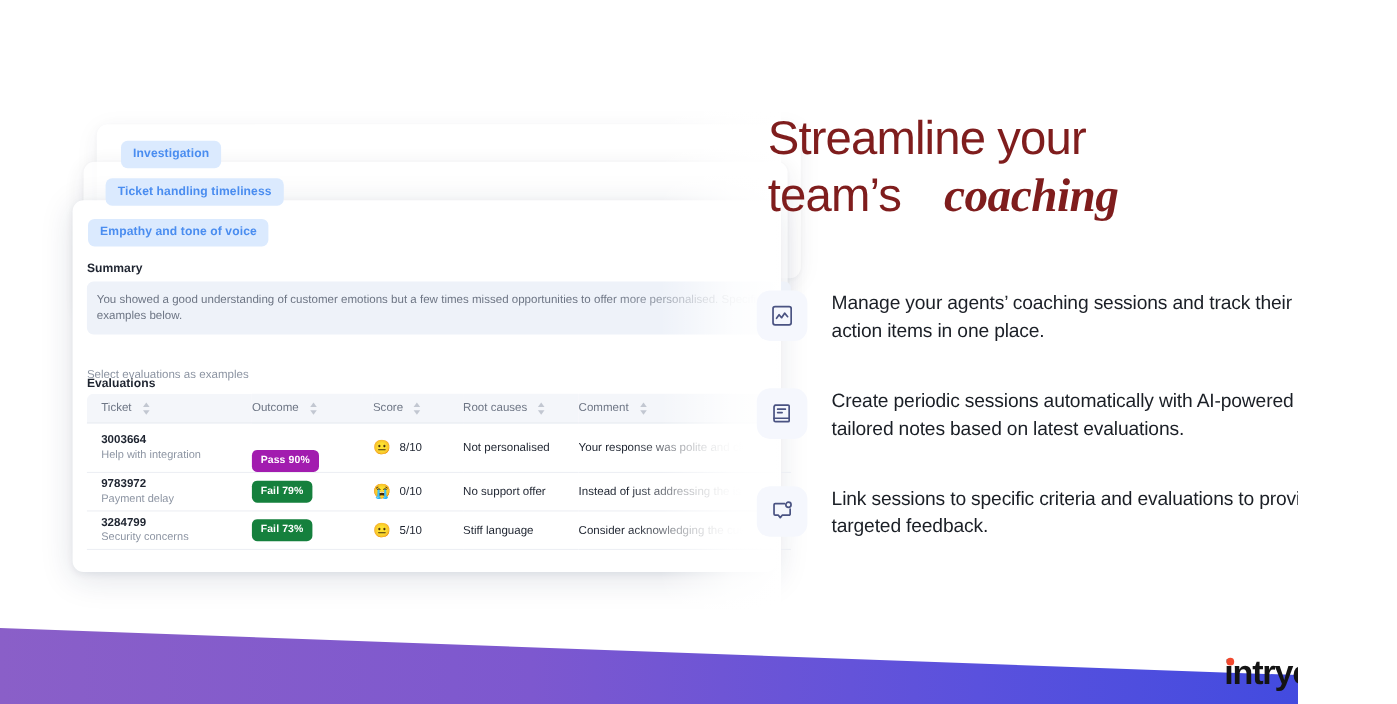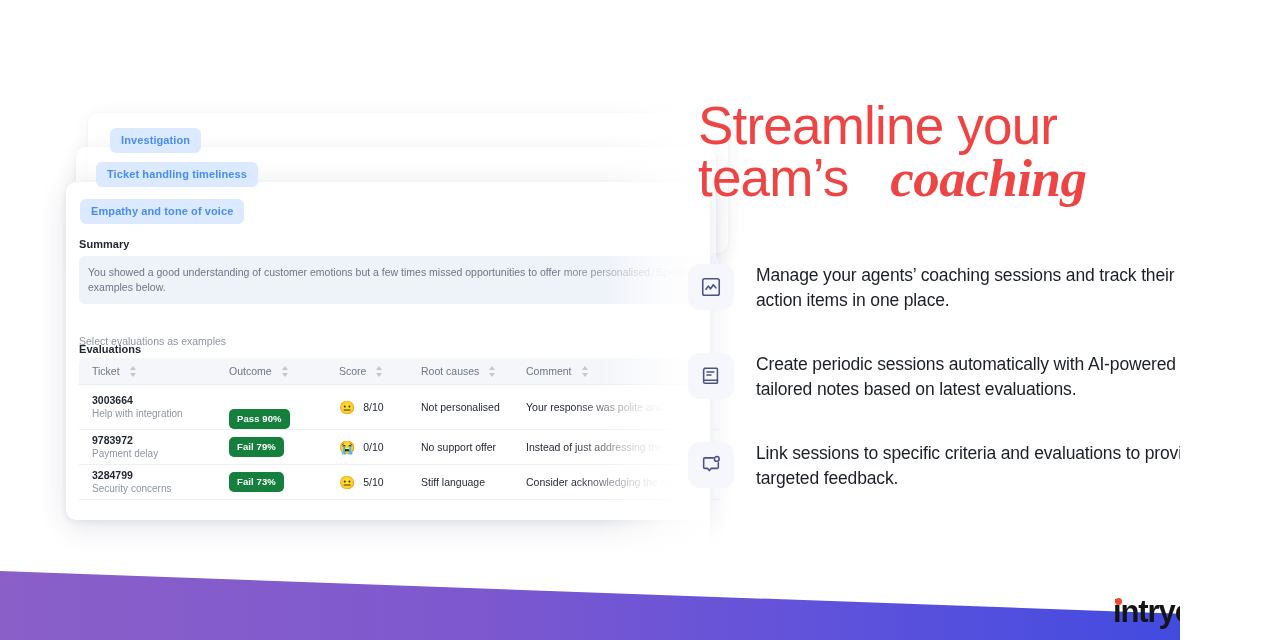--- a/index.html
+++ b/index.html
@@ -201,21 +201,21 @@
 
   .badge {
     display: inline-block;
     color: #ffffff;
     font-size: 9.5px;
     font-weight: 700;
     padding: 4px 8px 5px 8px;
     border-radius: 5px;
     letter-spacing: 0.1px;
   }
-  .badge-pass { background: #15803d; margin-top: 24px; }
+  .badge-pass { background: #a21caf; margin-top: 24px; }
   .badge-fail { background: #15803d; }
 
   .score-cell { display: inline-flex; align-items: center; gap: 8px; }
   .score-emoji { font-size: 13px; line-height: 1; }
   .score-val   { font-size: 10.5px; color: #1e2430; font-weight: 400; }
 
   .root-cause { font-size: 10.5px; color: #1e2430; }
 
   .comment-cell {
     font-size: 10px;
@@ -243,24 +243,24 @@
     left: 698px;
     top: 0;
     width: 520px;
   }
 
   .headline {
     position: absolute;
     left: 0;
     top: 100px;
     width: 500px;
-    font-size: 53px;
+    font-size: 43px;
     line-height: 52px;
     font-weight: 400;
-    color: #ef4444;
+    color: #7f1d1d;
     letter-spacing: -0.8px;
   }
   .headline .accent {
     font-family: "Liberation Serif", serif;
     font-style: italic;
     font-weight: 700;
     letter-spacing: -0.5px;
     margin-left: 28px;
   }
 

